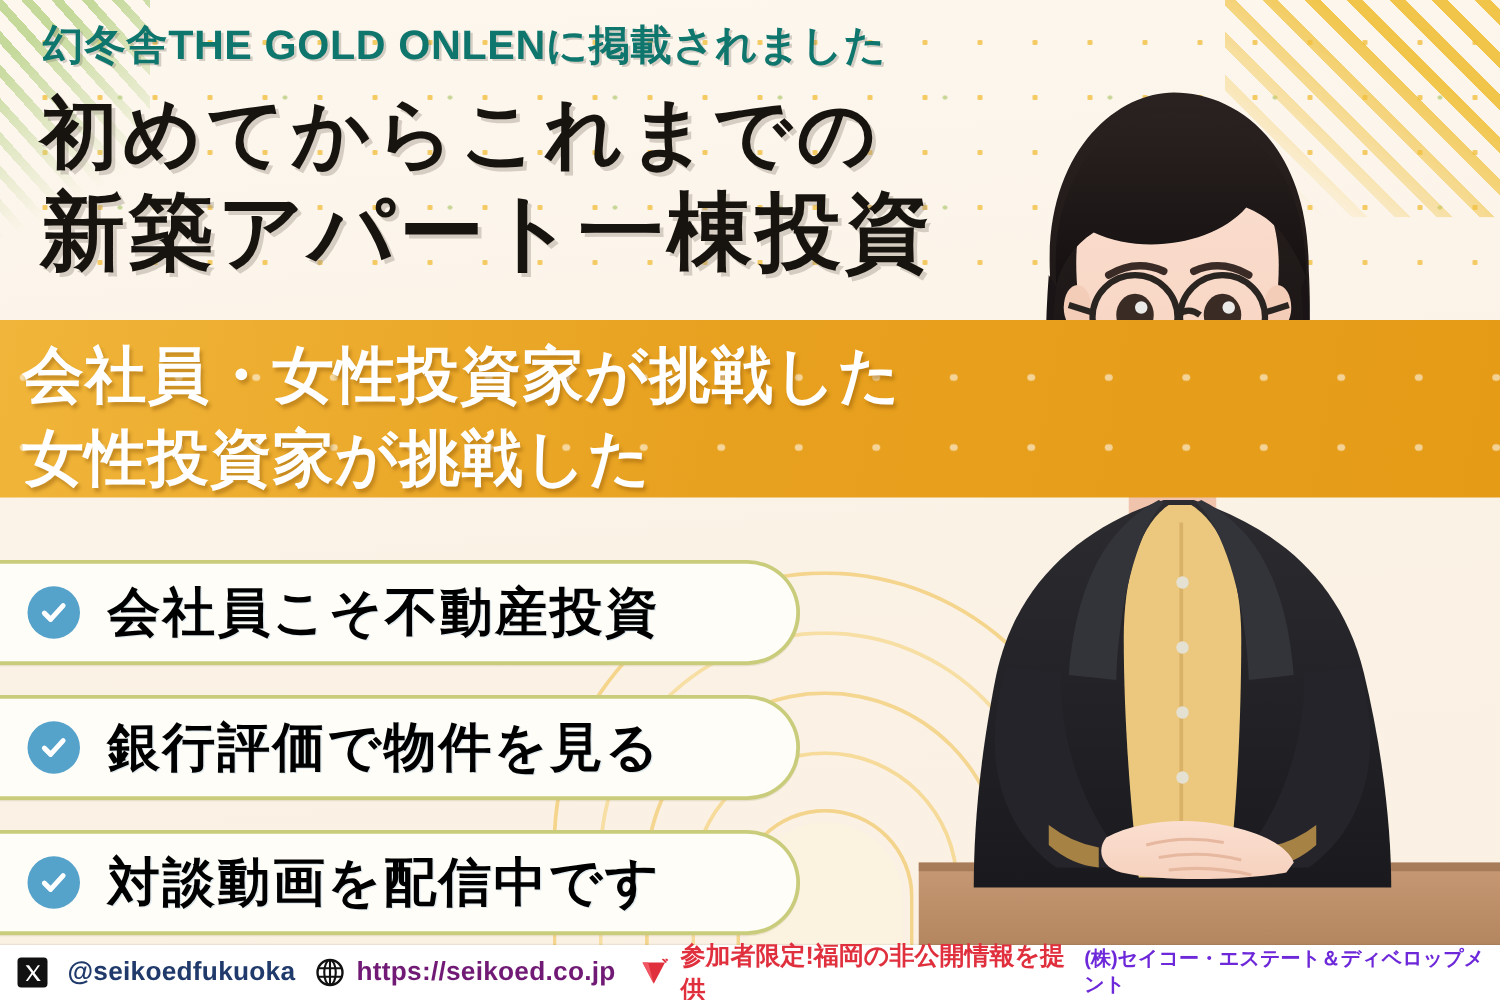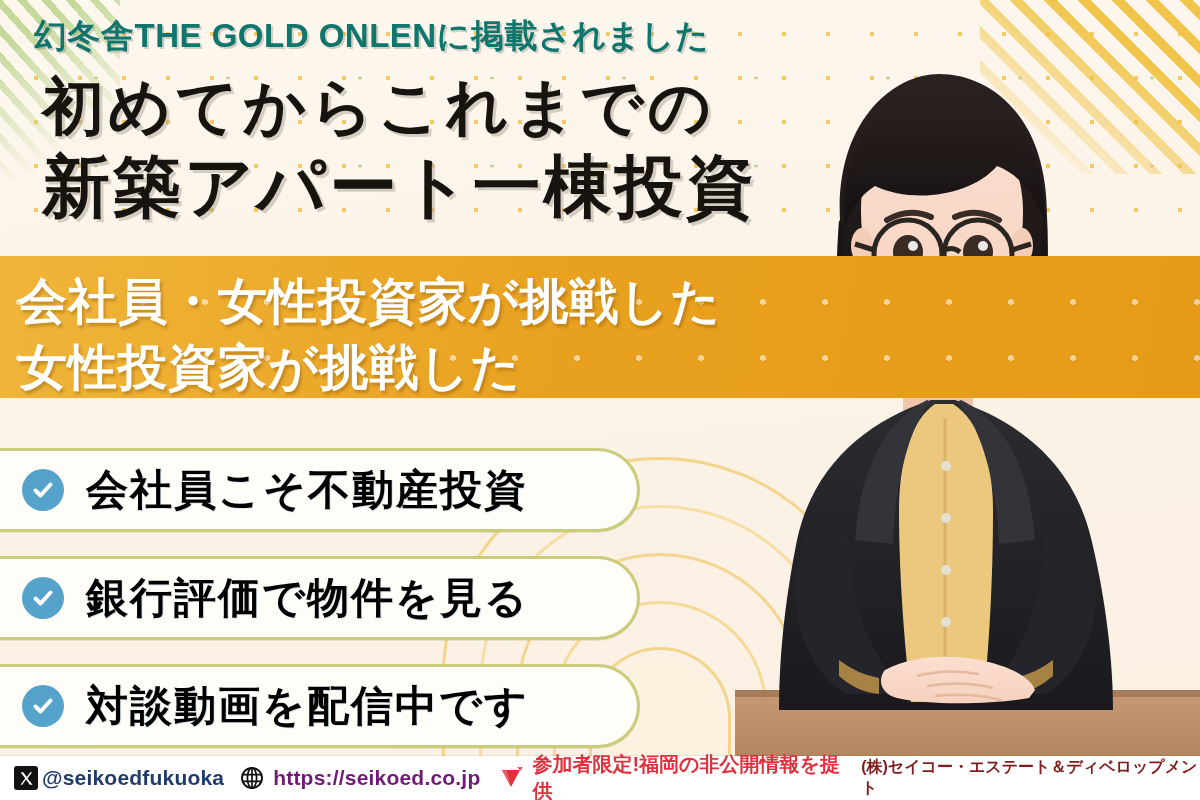--- a/index.html
+++ b/index.html
@@ -48,21 +48,21 @@
 
   
   .kicker{
     position:absolute;left:34px;top:14px;
     font-size:33px;font-weight:bold;color:#0f766e;letter-spacing:.5px;
     text-shadow:2px 2px 0 rgba(120,110,100,.30);
     white-space:nowrap;
   }
 
   
-  .maintitle{position:absolute;left:42px;top:70px;width:830px;}
+  .maintitle{position:absolute;left:32px;top:70px;width:830px;}
   .maintitle .line{
     font-family:"DejaVu Sans","Liberation Sans",sans-serif;
     font-size:62px;font-weight:bold;color:#17140F;
     letter-spacing:4px;line-height:1.18;
     text-shadow:3px 3px 0 rgba(150,140,128,.38);
     white-space:nowrap;
   }
   .maintitle .line.l2{font-size:68px;letter-spacing:3px;margin-top:4px;}
 
   
@@ -114,26 +114,26 @@
     position:absolute;left:0;bottom:0;width:1200px;height:44px;
     background:#FFFFFF;display:flex;align-items:center;
     box-shadow:0 -1px 0 rgba(0,0,0,.06);
   }
   .f-item{display:flex;align-items:center;}
   .xicon{
     width:24px;height:24px;background:#111111;border-radius:3px;margin-left:14px;
     display:flex;align-items:center;justify-content:center;
     color:#fff;font-size:16px;font-weight:bold;line-height:1;
   }
-  .f-handle{font-size:21px;font-weight:bold;color:#1F3A6B;margin-left:4px;letter-spacing:.2px;}
+  .f-handle{font-size:21px;font-weight:bold;color:#1F3A6B;margin-left:16px;letter-spacing:.2px;}
   .globe{margin-left:16px;display:flex;align-items:center;}
   .f-url{font-size:21px;font-weight:bold;color:#701a75;margin-left:9px;letter-spacing:.2px;}
   .gem{margin-left:18px;display:flex;align-items:center;}
   .f-promo{font-size:20px;font-weight:bold;color:#E0303E;margin-left:8px;letter-spacing:0;}
-  .f-company{font-size:16px;font-weight:bold;color:#7f1d1d;margin-left:14px;letter-spacing:0;}
+  .f-company{font-size:16px;font-weight:bold;color:#6d28d9;margin-left:14px;letter-spacing:0;}
 </style>
 </head>
 <body>
 
 <div id="stage">
 
   <div class="bg-base"></div>
   <div class="dot-grid"></div>
   <div class="dot-grid green"></div>
   <div class="stripes-left"></div>

